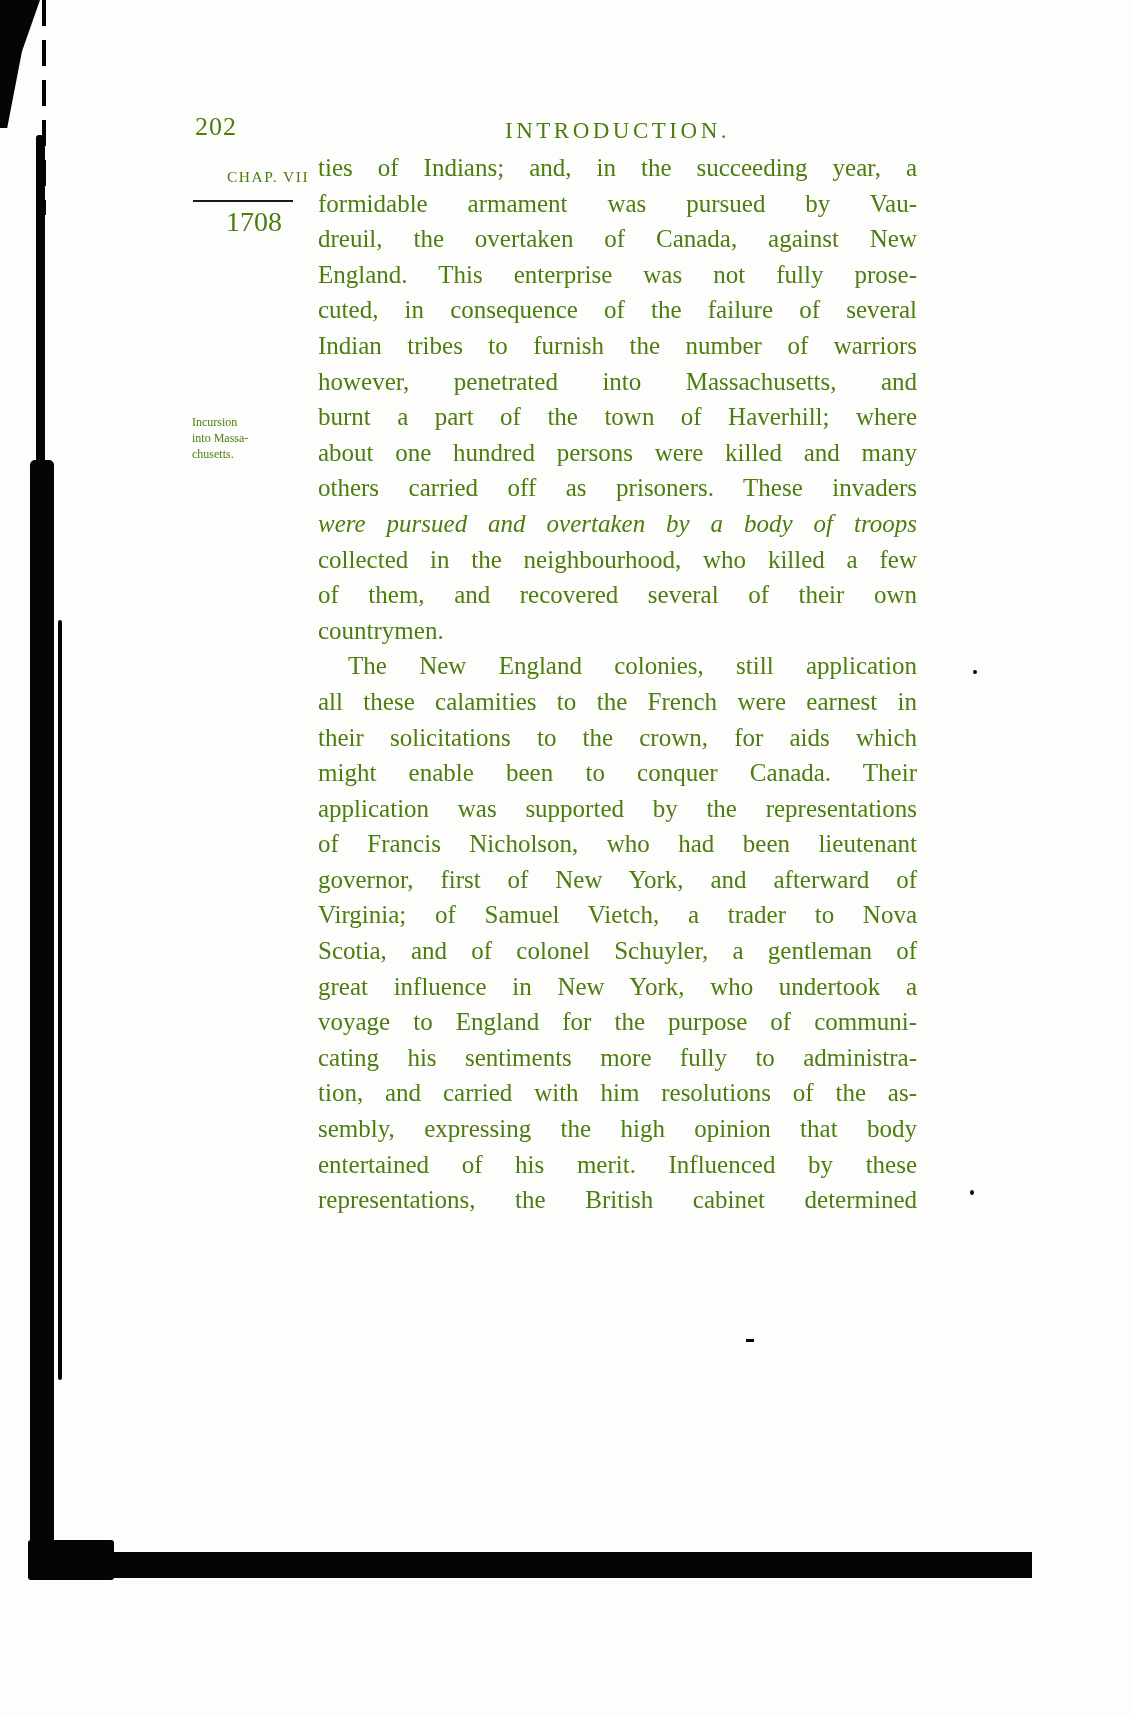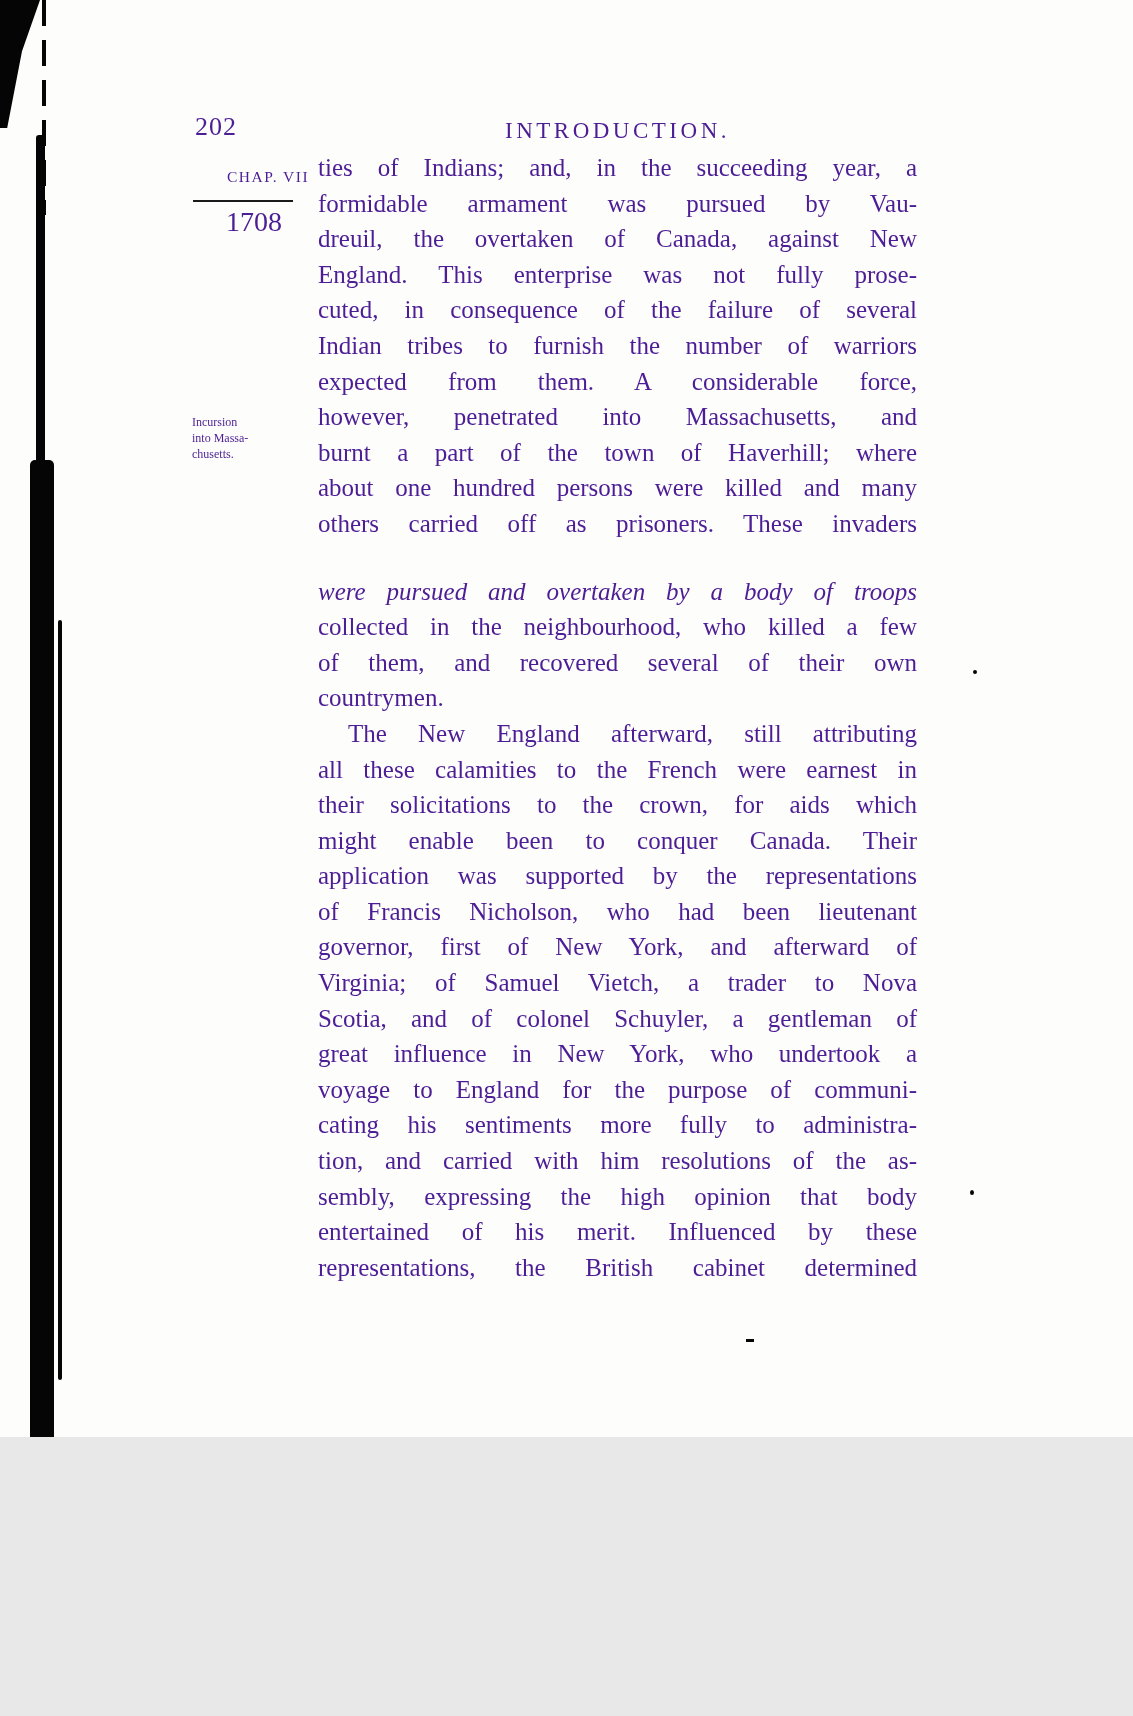--- a/index.html
+++ b/index.html
@@ -1,23 +1,23 @@
 <!DOCTYPE html>
 <html><head>
 <meta charset="utf-8">
 <style>
   html, body { margin: 0; padding: 0; background: #e8e8e8; }
   .page {
     position: relative;
     width: 1133px;
-    height: 1437px;
+    height: 1716px;
     background: #fdfdfb;
     overflow: hidden;
     font-family: "Liberation Serif", "DejaVu Serif", serif;
-    color: #4c1d95;
+    color: #4d7c0f;
   }
 
   
   .page-number {
     position: absolute;
     left: 195px;
     top: 112px;
     font-size: 26px;
     letter-spacing: 1px;
   }
@@ -70,21 +70,21 @@
     width: 599px;
     font-size: 25px;
     line-height: 35.6px;
   }
   .line {
     text-align: justify;
     text-align-last: justify;
     white-space: normal;
   }
   .line.no-stretch { text-align-last: left; }
-  .line.italic { font-style: italic; margin-top: 32px; }
+  .line.italic { font-style: italic; }
   .line.indent { text-indent: 30px; }
 
   
   .artifact { position: absolute; background: #050505; }
   .corner-blob {
     left: 0; top: 0; width: 40px; height: 128px;
     clip-path: polygon(0 0, 100% 0, 55% 40%, 18% 100%, 0 100%);
   }
   .dash-line {
     left: 42px; top: 0; width: 4px; height: 215px;
@@ -127,30 +127,29 @@
       <div>chusetts.</div>
     </div>
 
   <div class="body-text" id="body-text">
       <div class="line">ties of Indians; and, in the succeeding year, a</div>
       <div class="line">formidable armament was pursued by Vau-</div>
       <div class="line">dreuil, the overtaken of Canada, against New</div>
       <div class="line">England. This enterprise was not fully prose-</div>
       <div class="line">cuted, in consequence of the failure of several</div>
       <div class="line">Indian tribes to furnish the number of warriors</div>
-      <div class="line">expected from them. A considerable force,</div>
       <div class="line">however, penetrated into Massachusetts, and</div>
       <div class="line">burnt a part of the town of Haverhill; where</div>
       <div class="line">about one hundred persons were killed and many</div>
       <div class="line">others carried off as prisoners. These invaders</div>
       <div class="line italic">were pursued and overtaken by a body of troops</div>
       <div class="line">collected in the neighbourhood, who killed a few</div>
       <div class="line">of them, and recovered several of their own</div>
       <div class="line no-stretch">countrymen.</div>
-      <div class="line indent">The New England afterward, still attributing</div>
+      <div class="line indent">The New England colonies, still application</div>
       <div class="line">all these calamities to the French were earnest in</div>
       <div class="line">their solicitations to the crown, for aids which</div>
       <div class="line">might enable been to conquer Canada. Their</div>
       <div class="line">application was supported by the representations</div>
       <div class="line">of Francis Nicholson, who had been lieutenant</div>
       <div class="line">governor, first of New York, and afterward of</div>
       <div class="line">Virginia; of Samuel Vietch, a trader to Nova</div>
       <div class="line">Scotia, and of colonel Schuyler, a gentleman of</div>
       <div class="line">great influence in New York, who undertook a</div>
       <div class="line">voyage to England for the purpose of communi-</div>

